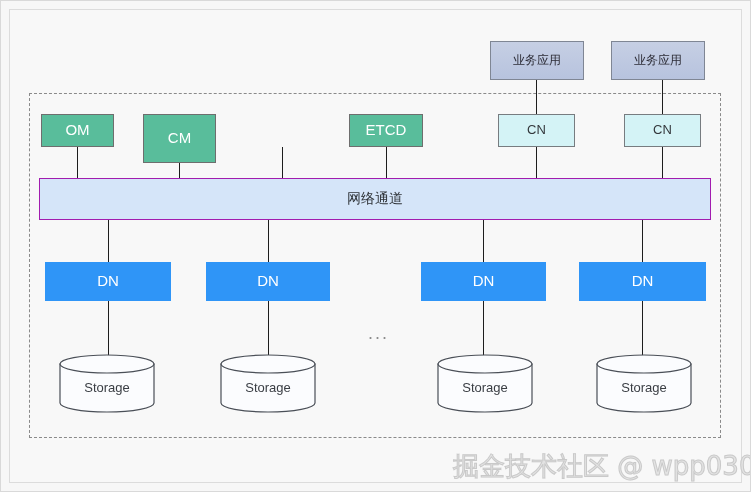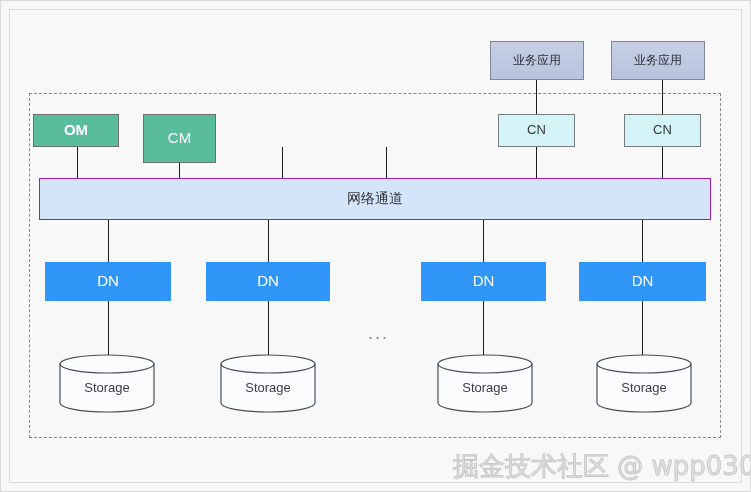--- a/index.html
+++ b/index.html
@@ -136,26 +136,29 @@
       <div class="conn" style="left: 641px; top: 300px; height: 60px;"></div>
     </div>
 
   <div class="node biz-app" style="left: 489px; top: 40px; width: 94px; height: 39px;">
     <span>业务应用</span>
   </div>
   <div class="node biz-app" style="left: 610px; top: 40px; width: 94px; height: 39px;">
     <span>业务应用</span>
   </div>
 
-  <div class="node green-node" style="left: 32px; top: 113px; width: 86px; height: 33px; font-weight: bold;">
+  <div class="node green-node" style="left: 40px; top: 113px; width: 73px; height: 33px;">
     <span>OM</span>
   </div>
   <div class="node green-node" style="left: 142px; top: 113px; width: 73px; height: 49px;">
     <span>CM</span>
   </div>
+  <div class="node green-node" style="left: 348px; top: 113px; width: 74px; height: 33px;">
+    <span>ETCD</span>
+  </div>
 
   <div class="node cn-node" style="left: 497px; top: 113px; width: 77px; height: 33px;">
     <span>CN</span>
   </div>
   <div class="node cn-node" style="left: 623px; top: 113px; width: 77px; height: 33px;">
     <span>CN</span>
   </div>
 
   <div class="node net-bar" style="left: 38px; top: 177px; width: 672px; height: 42px;">
     <span>网络通道</span>

